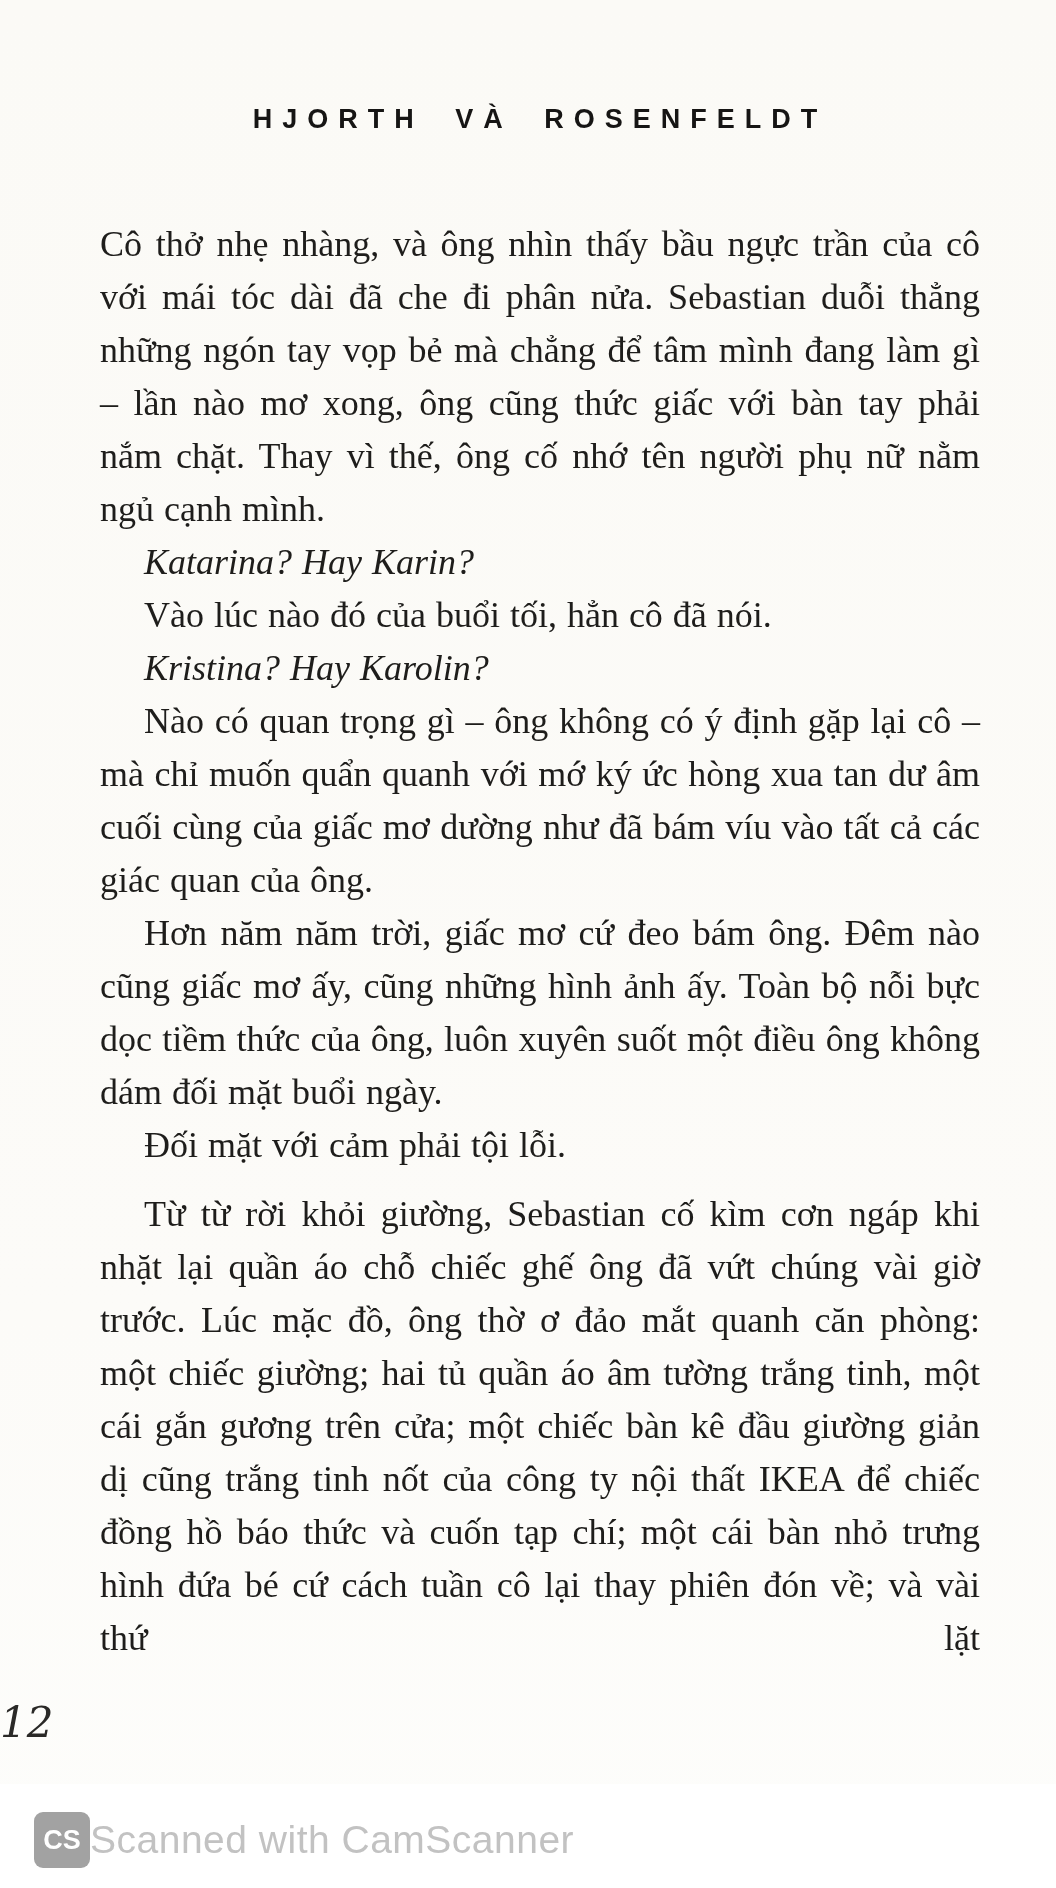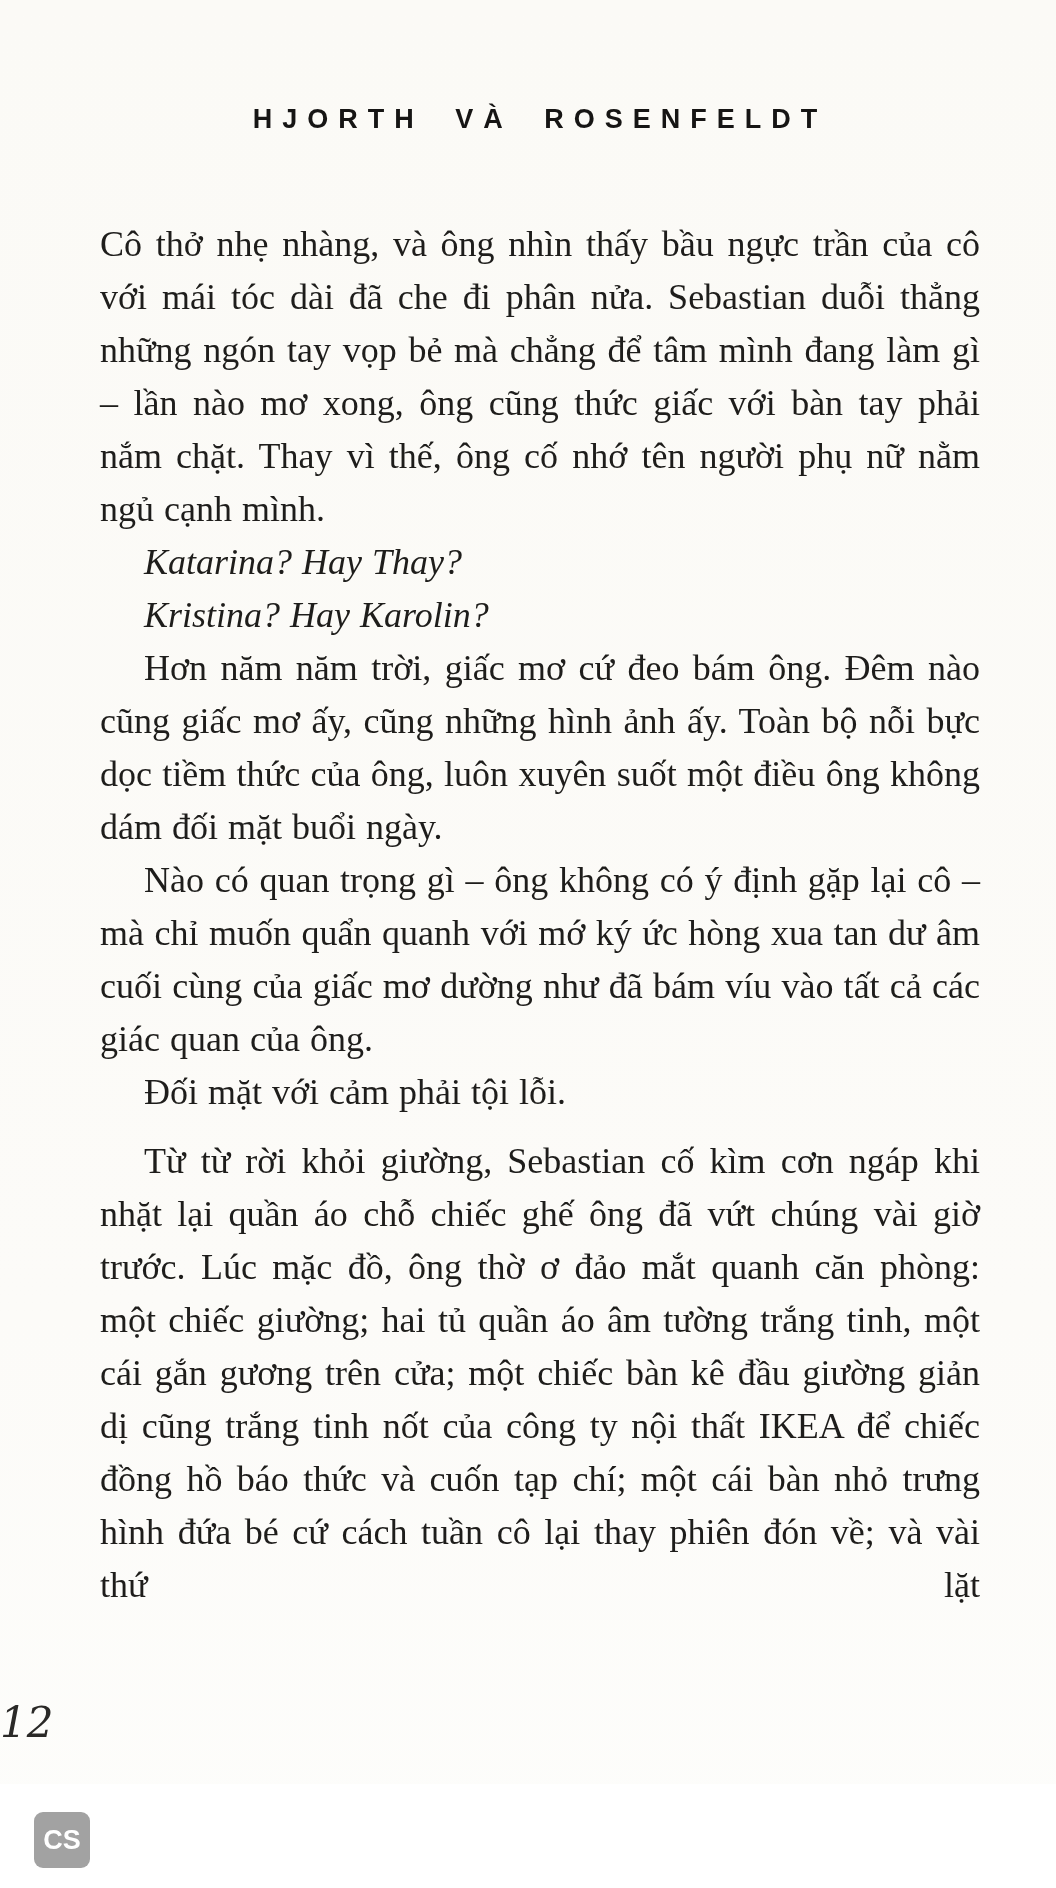--- a/index.html
+++ b/index.html
@@ -96,29 +96,31 @@
 </style>
 </head>
 <body>
 
 <div class="page">
 
   <div class="running-header">HJORTH VÀ ROSENFELDT</div>
 
   <div class="body-text" id="paragraphs">
       <p class="para">Cô thở nhẹ nhàng, và ông nhìn thấy bầu ngực trần của cô với mái tóc dài đã che đi phân nửa. Sebastian duỗi thẳng những ngón tay vọp bẻ mà chẳng để tâm mình đang làm gì – lần nào mơ xong, ông cũng thức giấc với bàn tay phải nắm chặt. Thay vì thế, ông cố nhớ tên người phụ nữ nằm ngủ cạnh mình.</p>
-      <p class="para italic indent">Katarina? Hay Thay?</p>
+      <p class="para italic indent">Katarina? Hay Karin?</p>
+      <p class="para indent">Vào lúc nào đó của buổi tối, hẳn cô đã nói.</p>
       <p class="para italic indent">Kristina? Hay Karolin?</p>
+      <p class="para indent">Nào có quan trọng gì – ông không có ý định gặp lại cô – mà chỉ muốn quẩn quanh với mớ ký ức hòng xua tan dư âm cuối cùng của giấc mơ dường như đã bám víu vào tất cả các giác quan của ông.</p>
       <p class="para indent">Hơn năm năm trời, giấc mơ cứ đeo bám ông. Đêm nào cũng giấc mơ ấy, cũng những hình ảnh ấy. Toàn bộ nỗi bực dọc tiềm thức của ông, luôn xuyên suốt một điều ông không dám đối mặt buổi ngày.</p>
-      <p class="para indent">Nào có quan trọng gì – ông không có ý định gặp lại cô – mà chỉ muốn quẩn quanh với mớ ký ức hòng xua tan dư âm cuối cùng của giấc mơ dường như đã bám víu vào tất cả các giác quan của ông.</p>
       <p class="para indent">Đối mặt với cảm phải tội lỗi.</p>
       <p class="para indent fill-last">Từ từ rời khỏi giường, Sebastian cố kìm cơn ngáp khi nhặt lại quần áo chỗ chiếc ghế ông đã vứt chúng vài giờ trước. Lúc mặc đồ, ông thờ ơ đảo mắt quanh căn phòng: một chiếc giường; hai tủ quần áo âm tường trắng tinh, một cái gắn gương trên cửa; một chiếc bàn kê đầu giường giản dị cũng trắng tinh nốt của công ty nội thất IKEA để chiếc đồng hồ báo thức và cuốn tạp chí; một cái bàn nhỏ trưng hình đứa bé cứ cách tuần cô lại thay phiên đón về; và vài thứ lặt</p>
     </div>
 
   <div class="page-number">12</div>
 
   <div class="bottom-strip"></div>
 
   <div class="watermark">
     <div class="cs-logo">CS</div>
+    <div class="cs-text">Scanned with CamScanner</div>
   </div>
 
 </div>
 
 </body></html>

